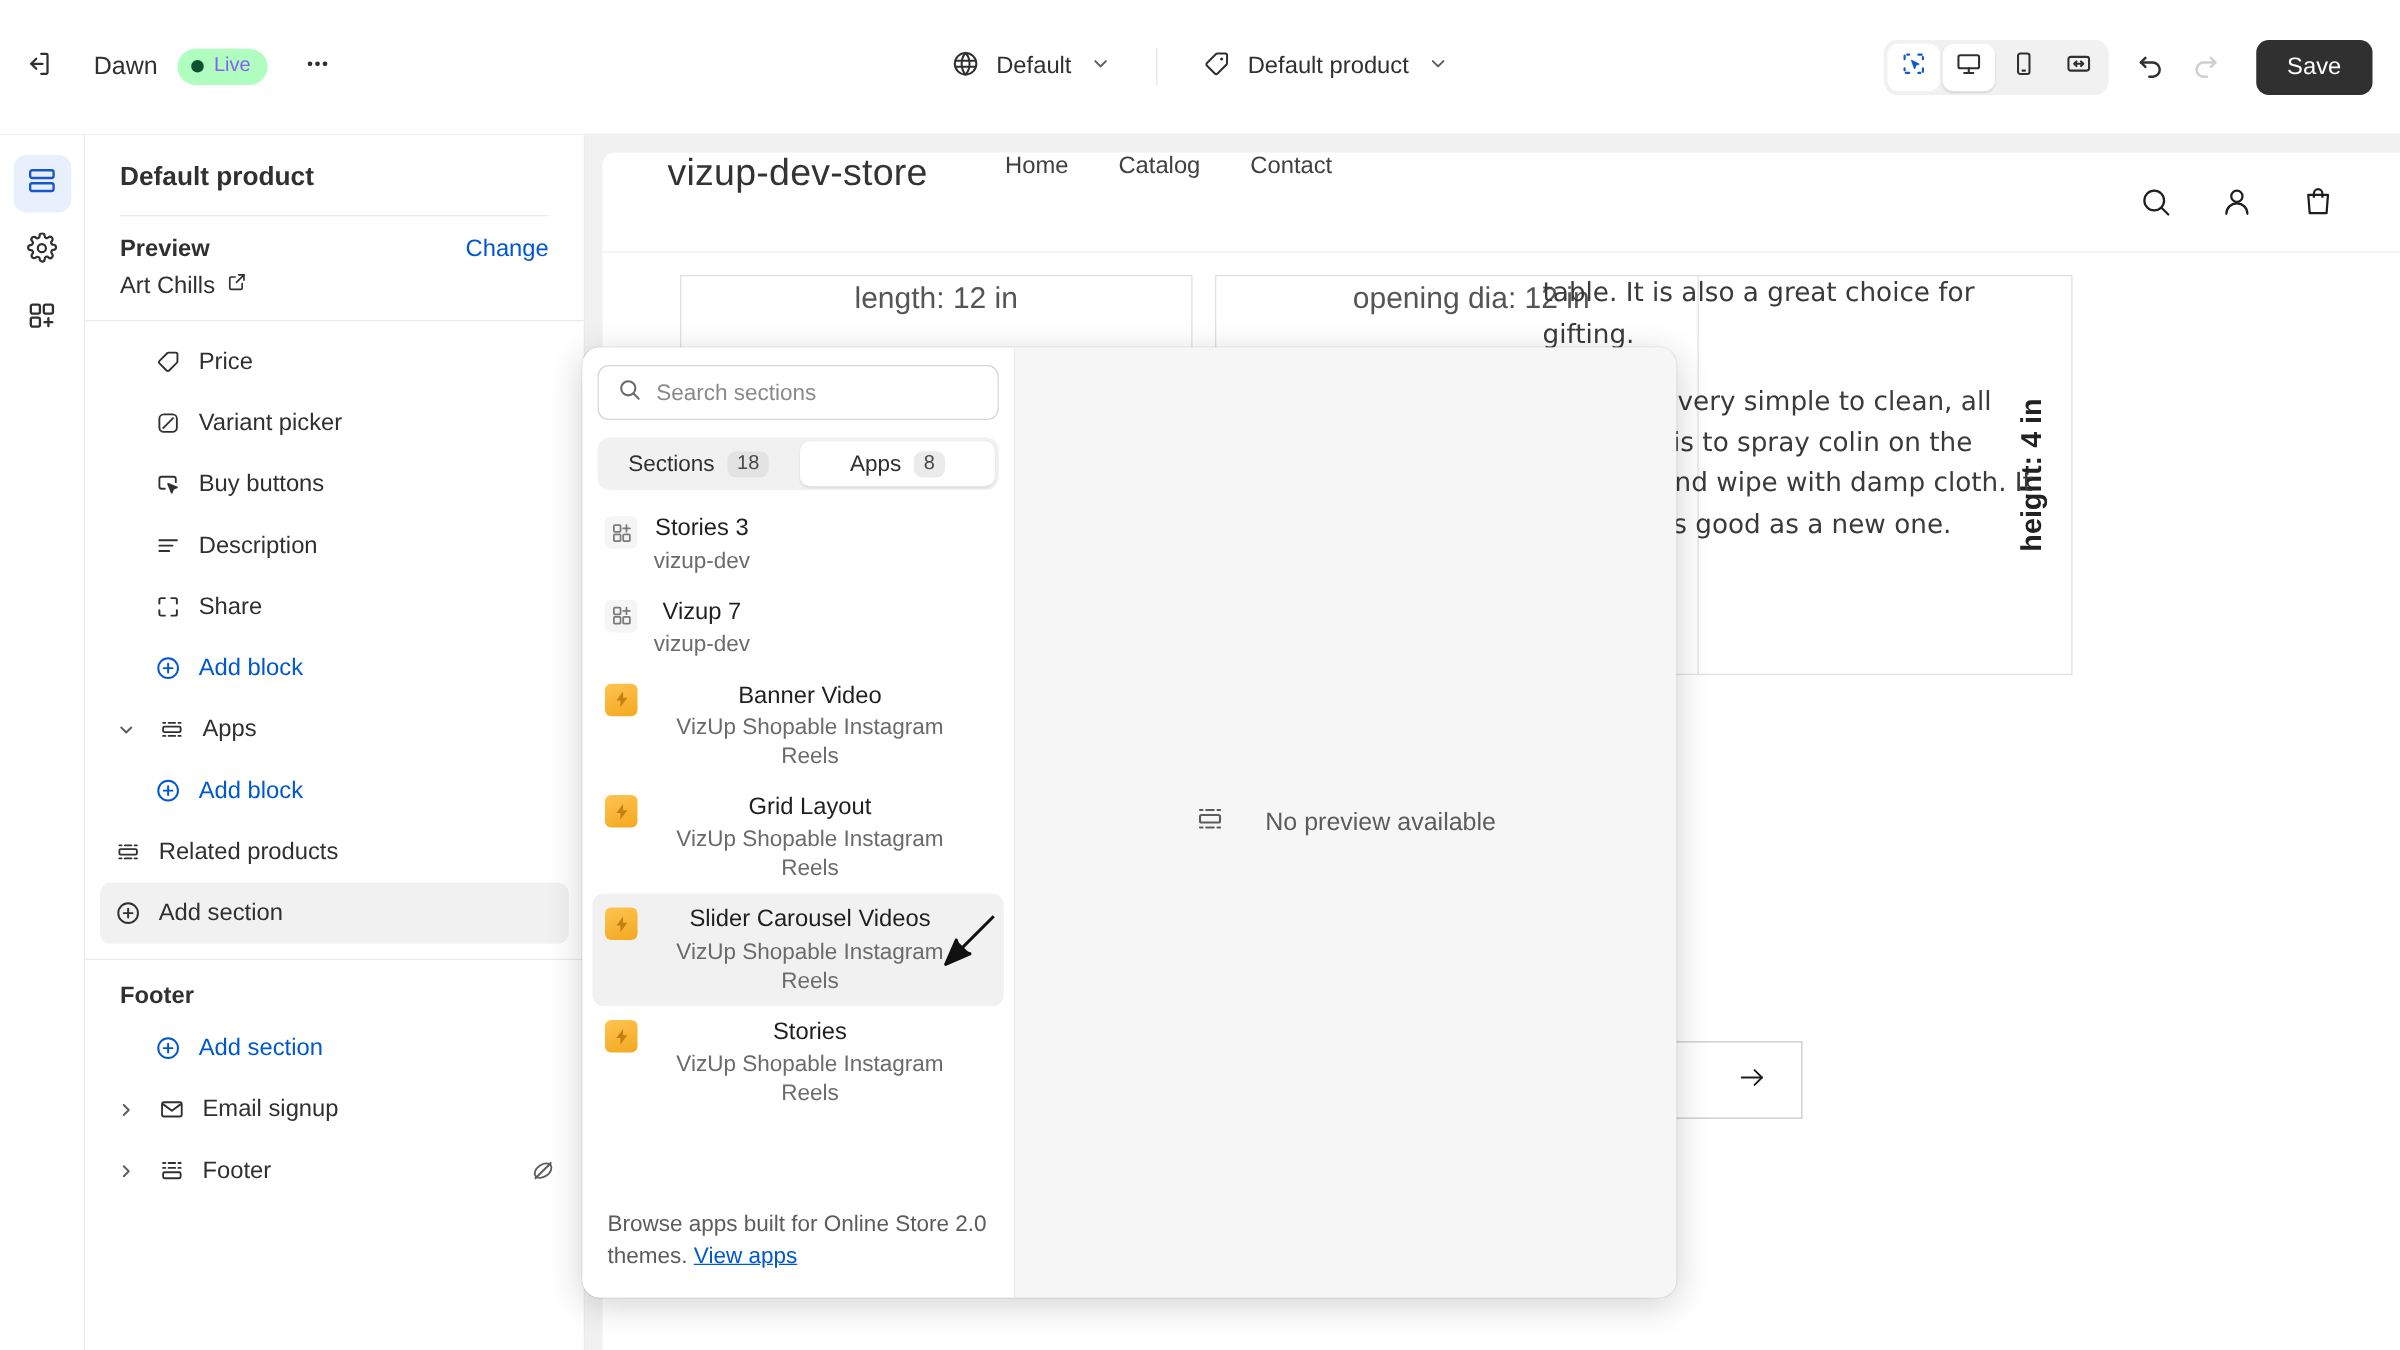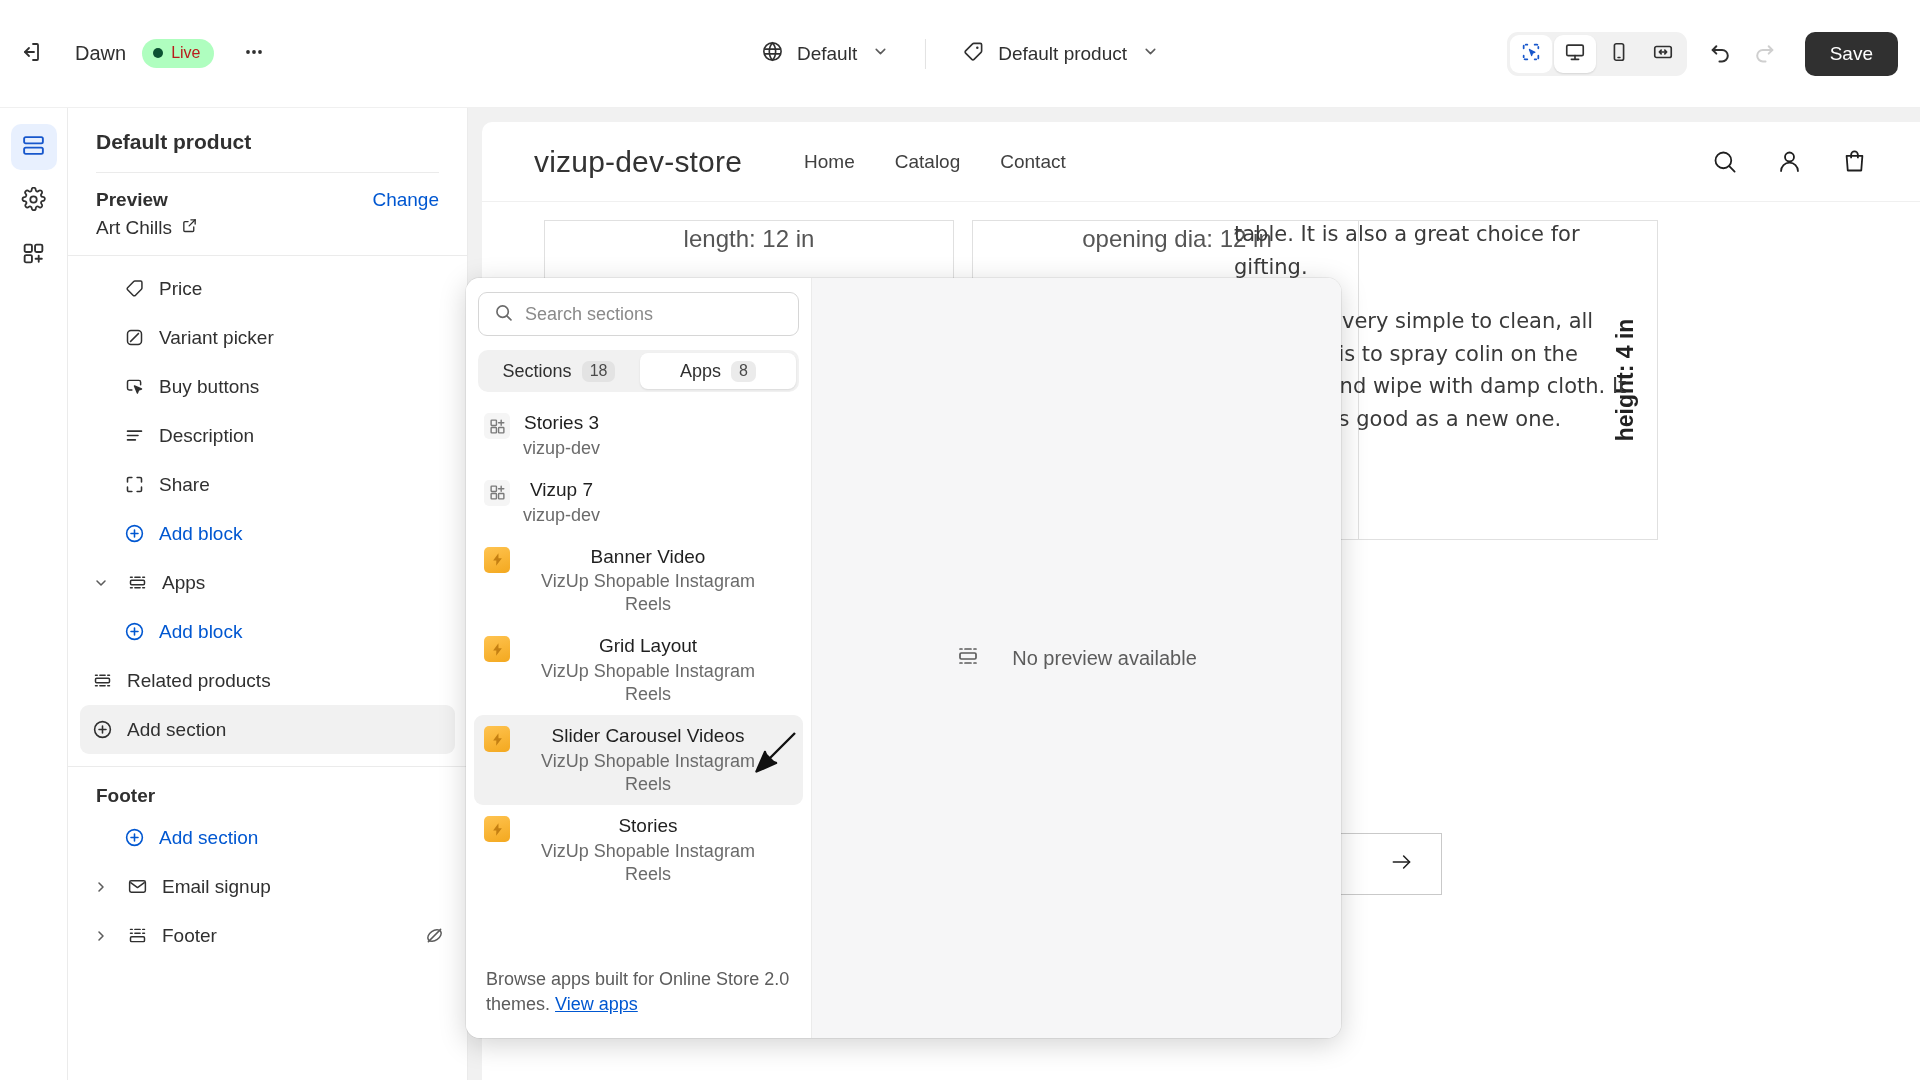--- a/index.html
+++ b/index.html
@@ -22,21 +22,21 @@
     width: 44px; height: 44px; border-radius: 9px;
     display: flex; align-items: center; justify-content: center;
     cursor: pointer; background: transparent; border: none;
   }
   .theme-name {
     font-size: 20px; color: #303030; margin-left: 22px; margin-right: 16px;
     font-weight: 400; white-space: nowrap;
   }
   .live-badge {
     display: inline-flex; align-items: center; gap: 8px;
-    background: #affebf; color: #b91c1c;
+    background: #affebf; color: #8b5cf6;
     border-radius: 999px; padding: 5px 13px 6px 11px; font-size: 16px;
   }
   .live-dot { width: 10px; height: 10px; border-radius: 50%; background: #0c5132; }
   .dots-btn { margin-left: 18px; }
 
   .tb-center {
     position: absolute; left: 50%; top: 50%;
     transform: translate(-50%, -50%);
     display: flex; align-items: center; gap: 0;
   }
@@ -123,21 +123,21 @@
   
   .preview-wrap {
     position: absolute; left: 468px; top: 108px; width: 1452px; height: 972px;
     background: #f1f1f1; padding: 14px 0 0 14px;
   }
   .store-frame {
     width: 1438px; height: 958px; background: #fff;
     border-radius: 10px 0 0 0; overflow: hidden; position: relative;
   }
   .store-header {
-    height: 80px; display: flex; align-items: center;
+    height: 80px; display: flex; 
     padding: 0 52px; border-bottom: 1px solid #f0f0f0;
   }
   .store-logo { font-size: 30px; color: #333; letter-spacing: .2px; font-weight: 400; }
   .store-nav { display: flex; gap: 40px; margin-left: 62px; }
   .store-nav span { font-size: 19px; color: #404040; cursor: pointer; }
   .store-icons { margin-left: auto; display: flex; gap: 38px; align-items: center; }
   .store-icon { cursor: pointer; display: flex; }
 
   .store-body { position: relative; height: 878px; padding: 0; }
 

